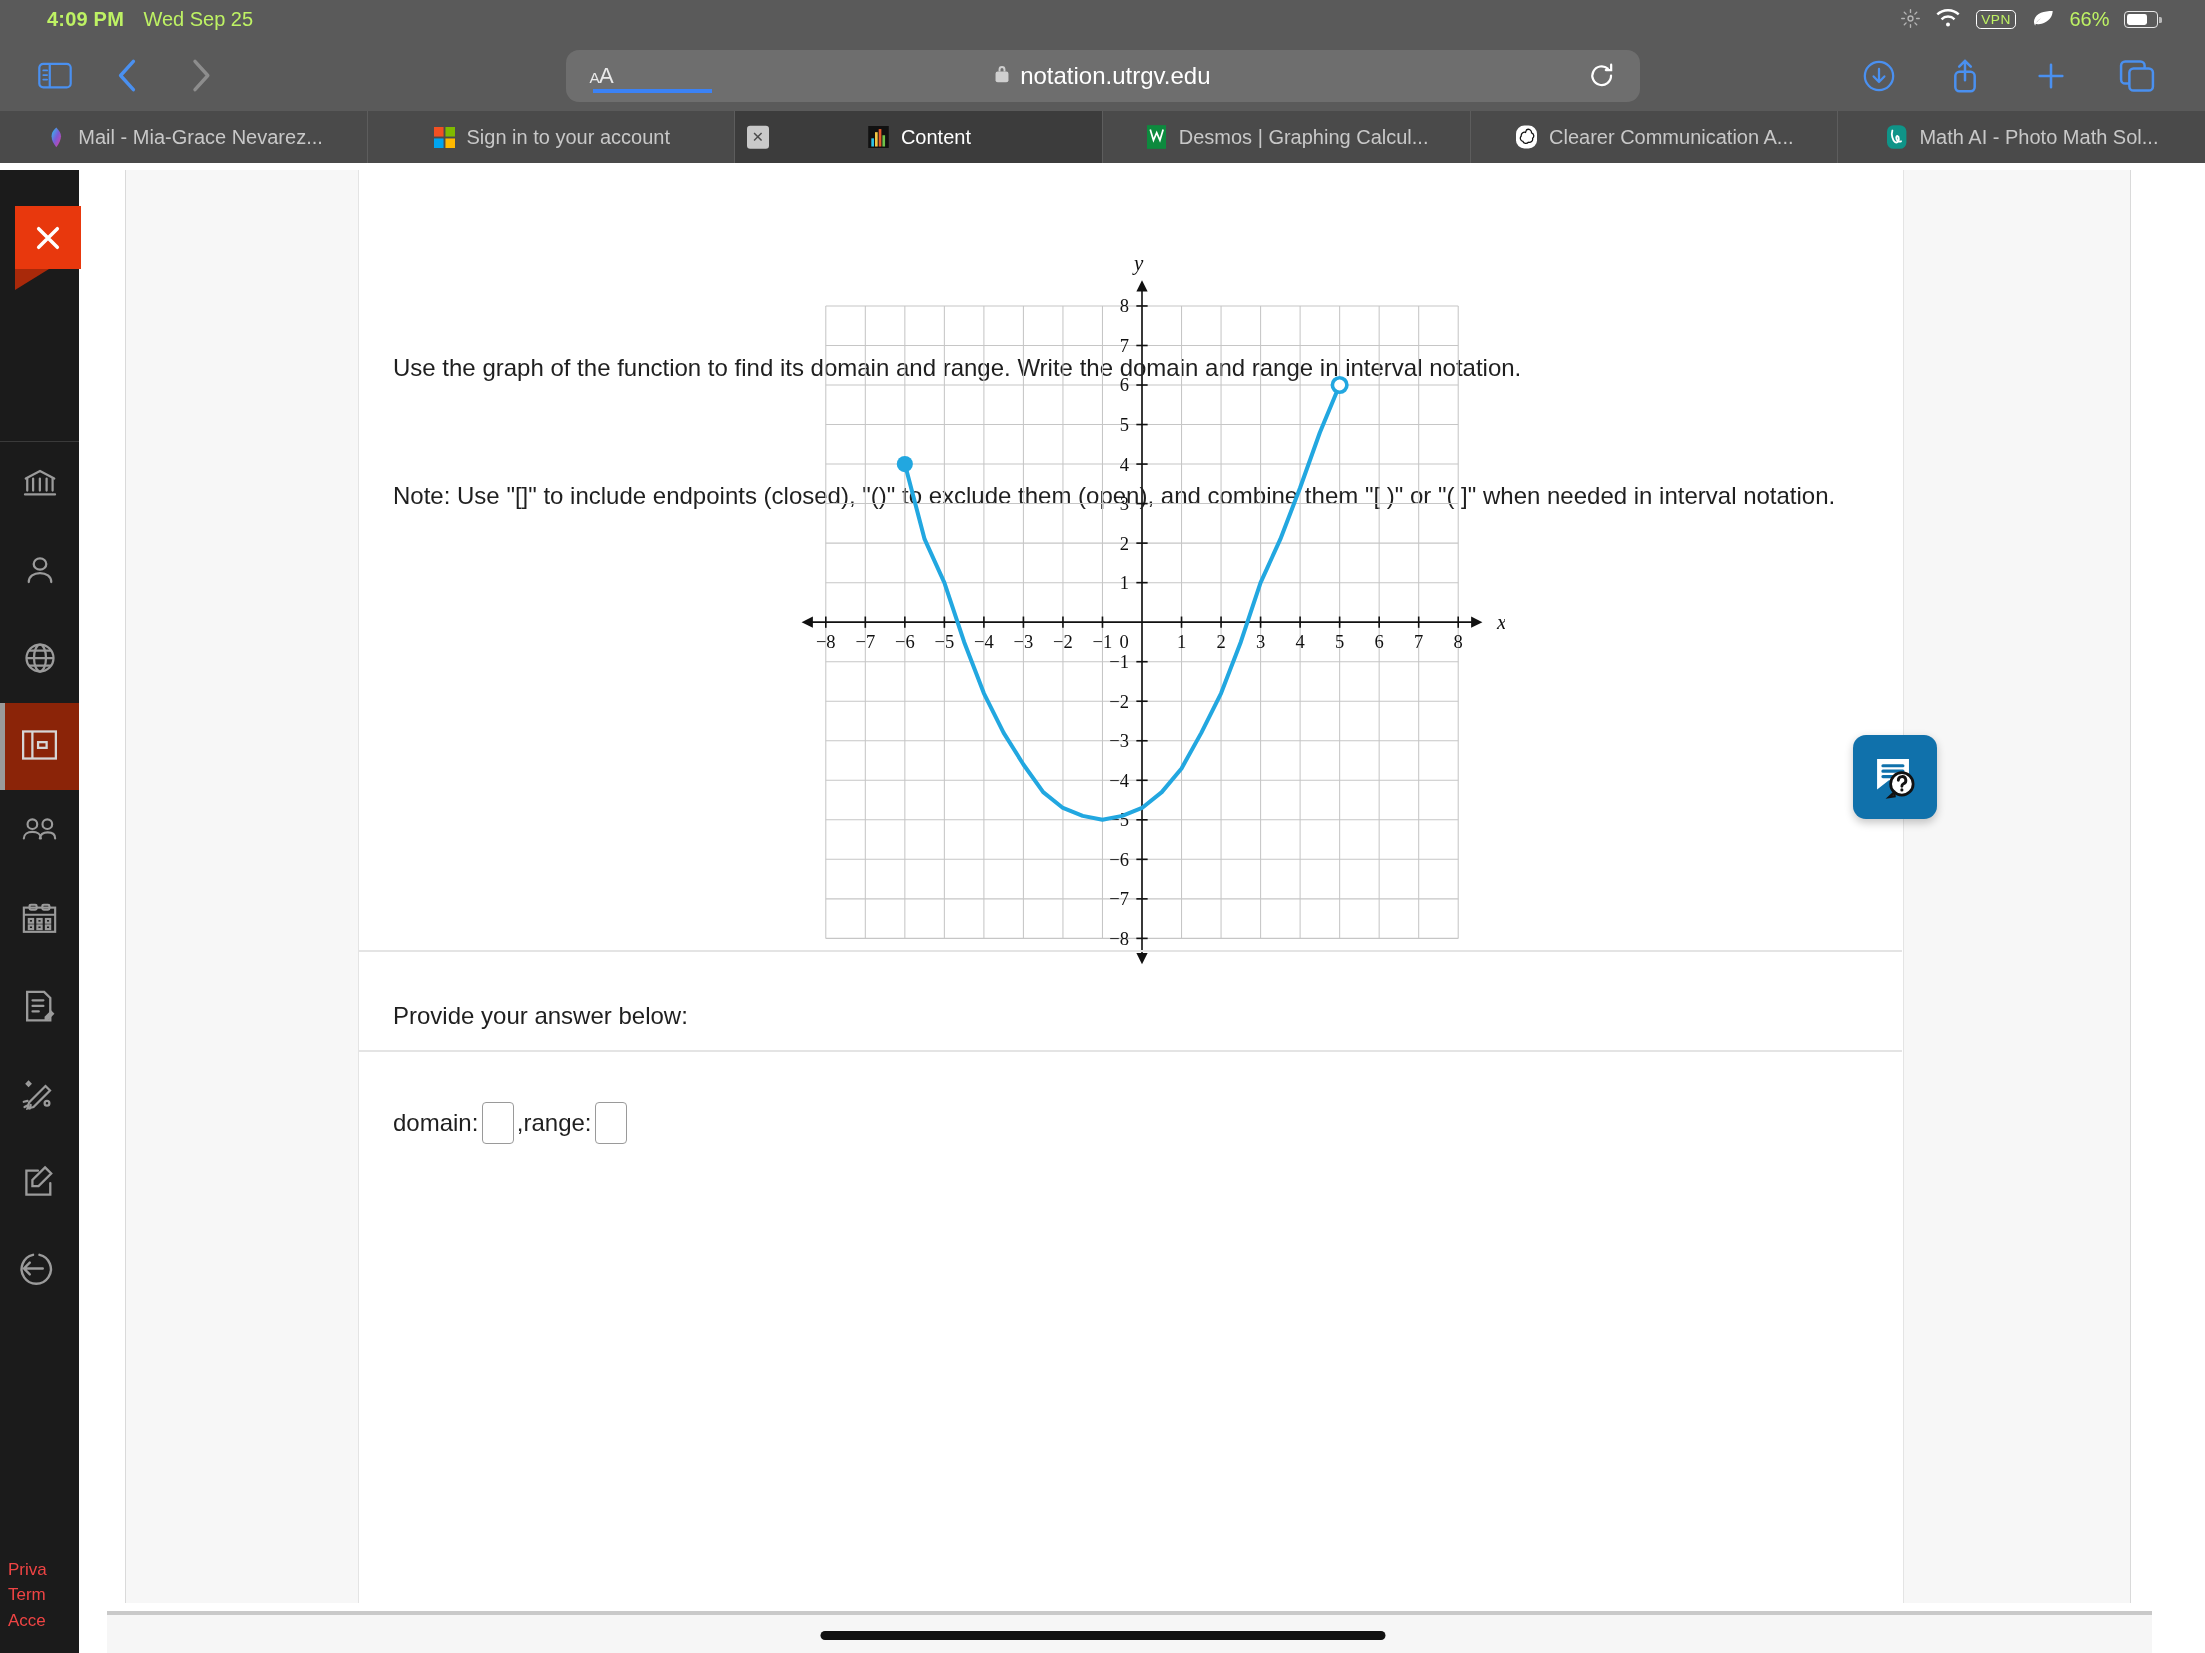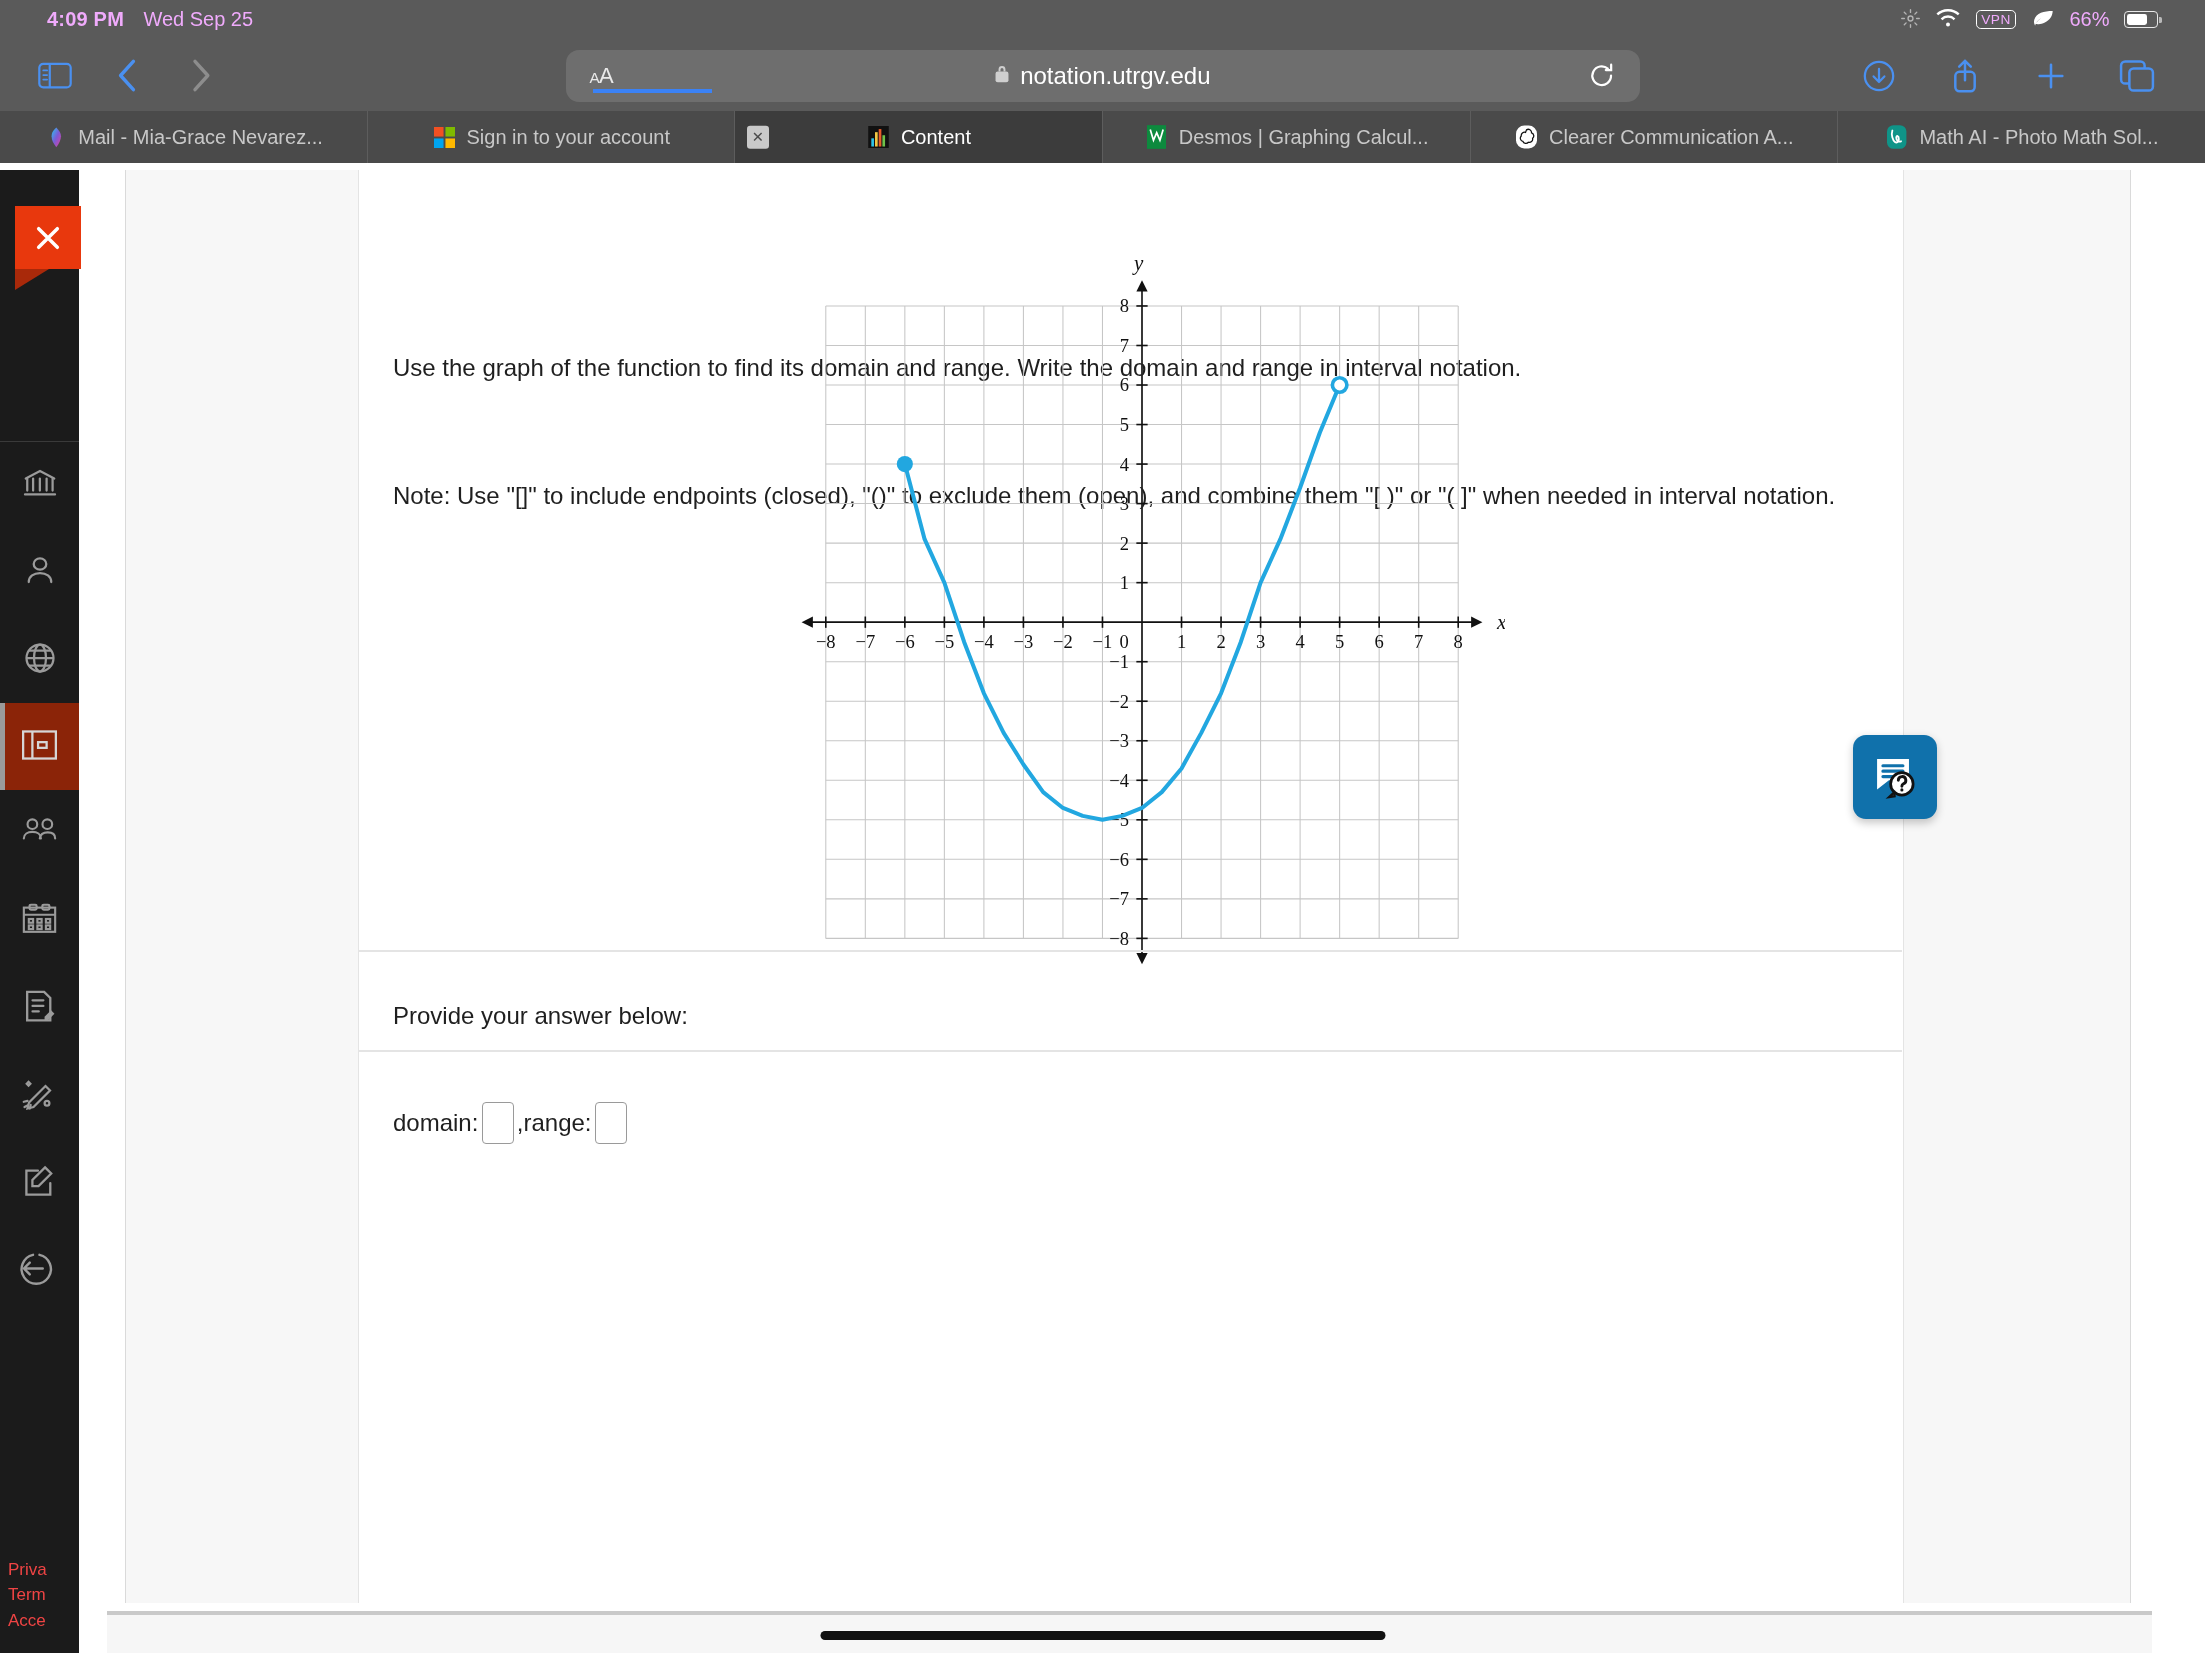--- a/index.html
+++ b/index.html
@@ -7,21 +7,21 @@
     width: 2205px; height: 1653px;
     font-family: "Liberation Sans", sans-serif;
     background: #ffffff;
     overflow: hidden;
   }
   #root { position: relative; width: 2205px; height: 1653px; }
 
   
   .statusbar {
     position: absolute; left: 0; top: 0; width: 2205px; height: 39px;
-    background: #5a5a5a; color: #f0abfc;
+    background: #5a5a5a; color: #bef264;
     display: flex; align-items: center; justify-content: space-between;
     padding: 0 47px;
   }
   .sb-left { display: flex; align-items: baseline; gap: 19.4px; }
   .sb-time { font-size: 20px; font-weight: 600; letter-spacing: 0.2px; }
   .sb-date { font-size: 20px; font-weight: 500; }
   .sb-right { display: flex; align-items: center; gap: 14.5px; }
   .sb-pct { font-size: 20px; font-weight: 500; }
   .battery {
     width: 34px; height: 17px; border: 1.6px solid #e8e8e8; border-radius: 4px;

